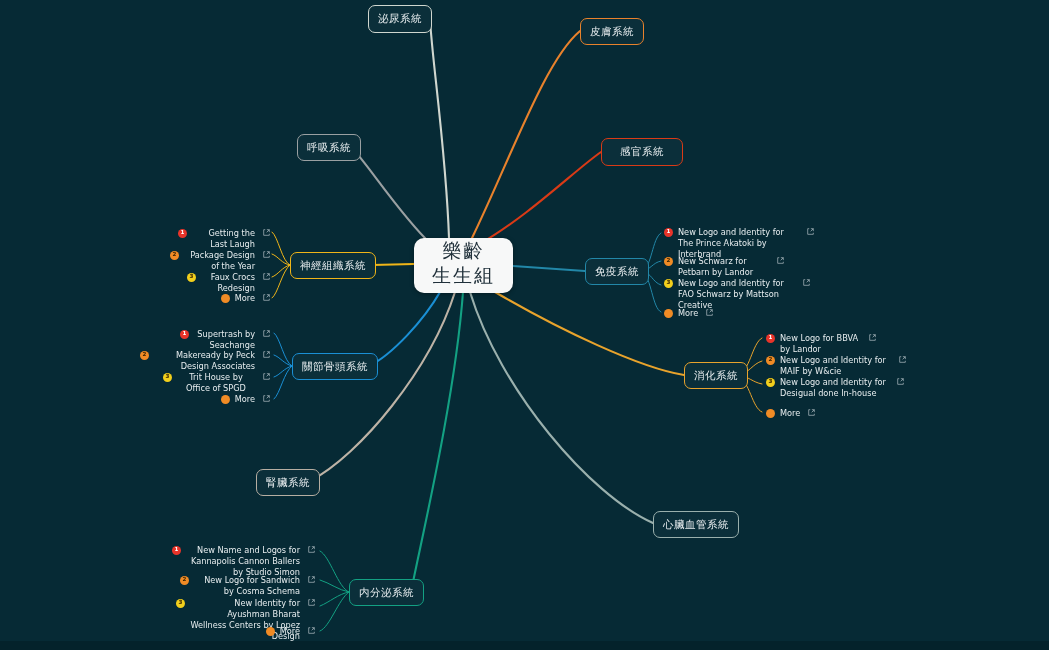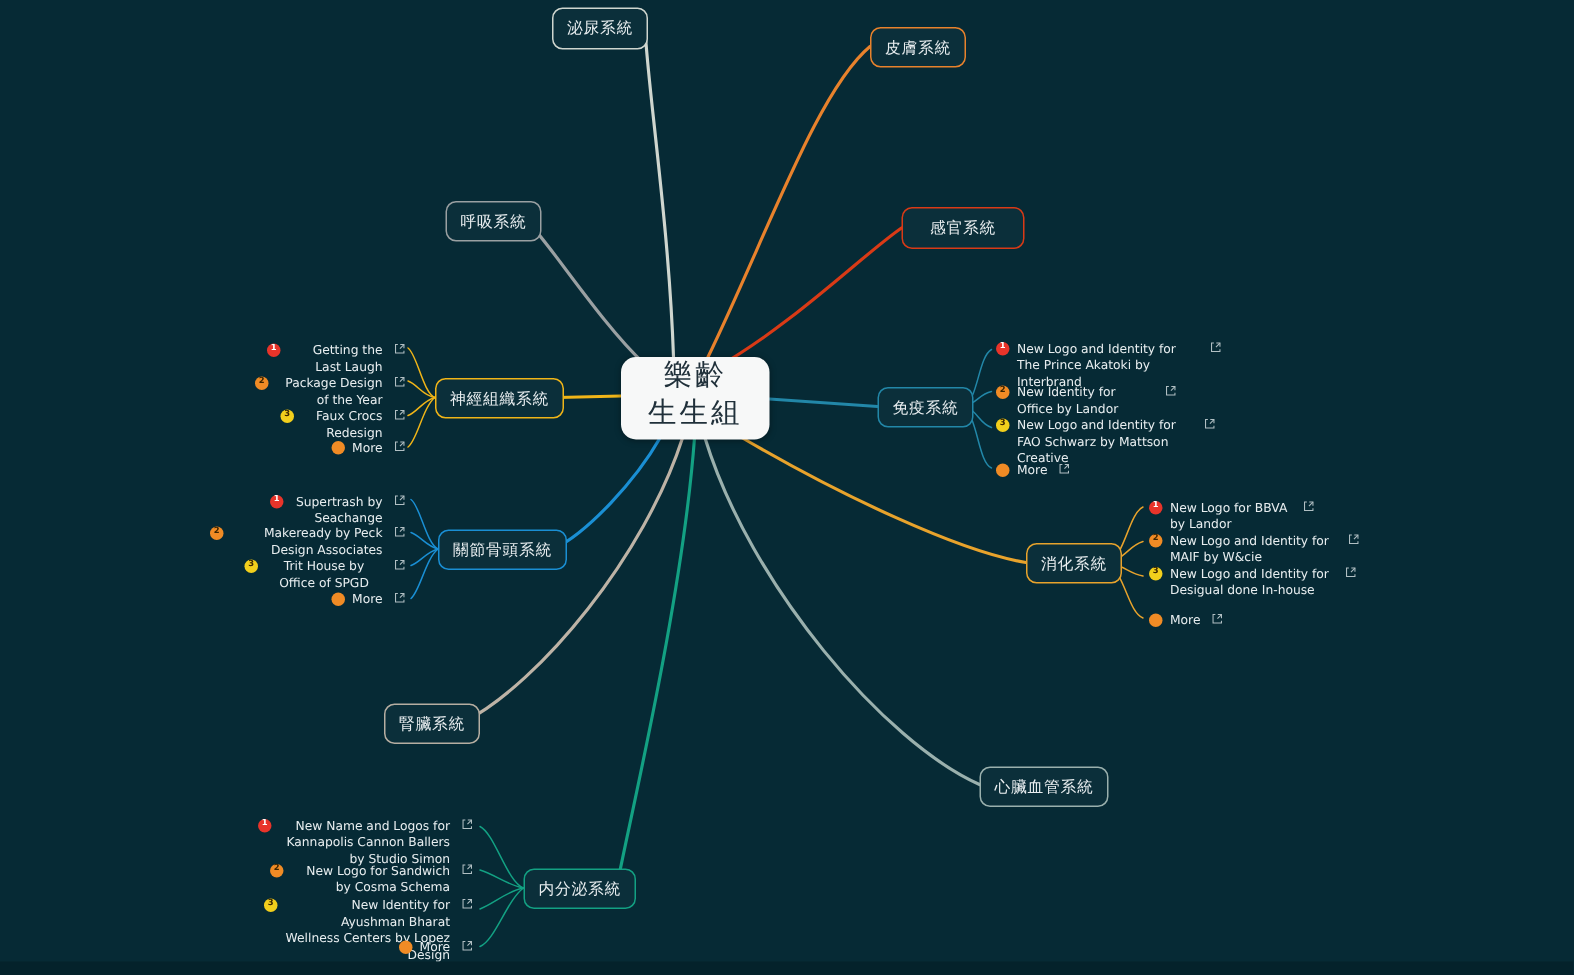--- a/index.html
+++ b/index.html
@@ -304,21 +304,21 @@
       <span class="ext">
           <svg width="7" height="7" viewBox="0 0 10 10">
             <path d="M3.2,1H1v8h8V6.8" fill="none" stroke="#cfd9dc" stroke-width="1"></path>
             <path d="M5.5,1H9v3.5" fill="none" stroke="#cfd9dc" stroke-width="1"></path>
             <path d="M9,1L5.2,4.8" stroke="#cfd9dc" stroke-width="1"></path>
           </svg>
         </span>
     </div>
     <div class="leaf" style="left:664px;top:256px;width:120px;">
       <span class="badge b2">2</span>
-      <span class="leaf-text">New Identity for Office by Landor</span>
+      <span class="leaf-text">New Schwarz for Petbarn by Landor</span>
       <span class="ext">
           <svg width="7" height="7" viewBox="0 0 10 10">
             <path d="M3.2,1H1v8h8V6.8" fill="none" stroke="#cfd9dc" stroke-width="1"></path>
             <path d="M5.5,1H9v3.5" fill="none" stroke="#cfd9dc" stroke-width="1"></path>
             <path d="M9,1L5.2,4.8" stroke="#cfd9dc" stroke-width="1"></path>
           </svg>
         </span>
     </div>
     <div class="leaf" style="left:664px;top:278px;width:146px;">
       <span class="badge b3">3</span>

